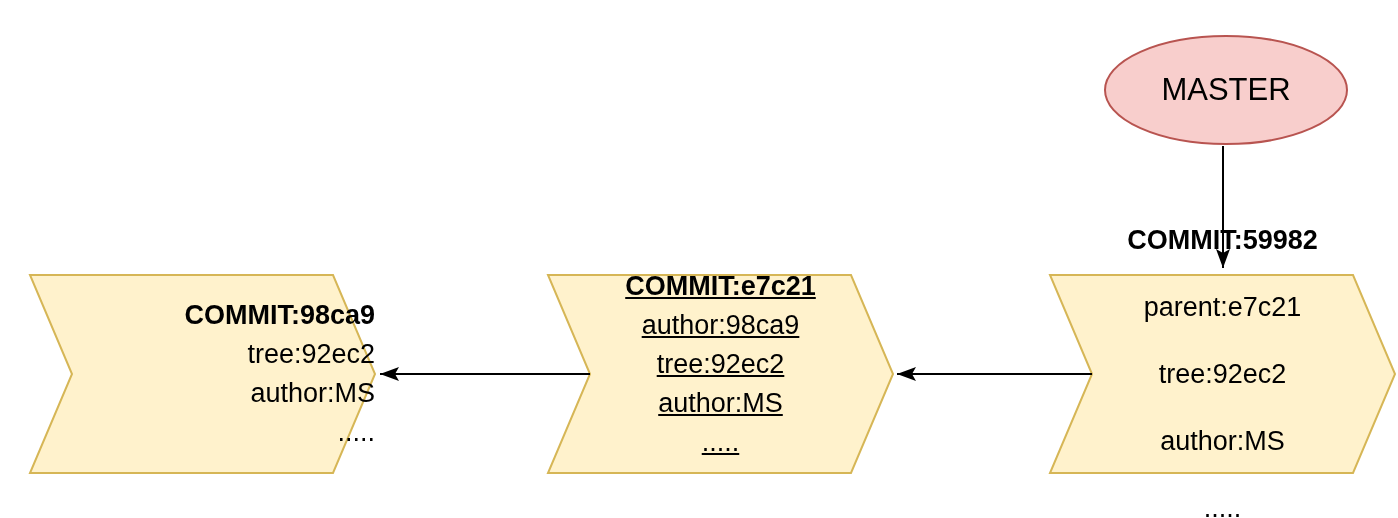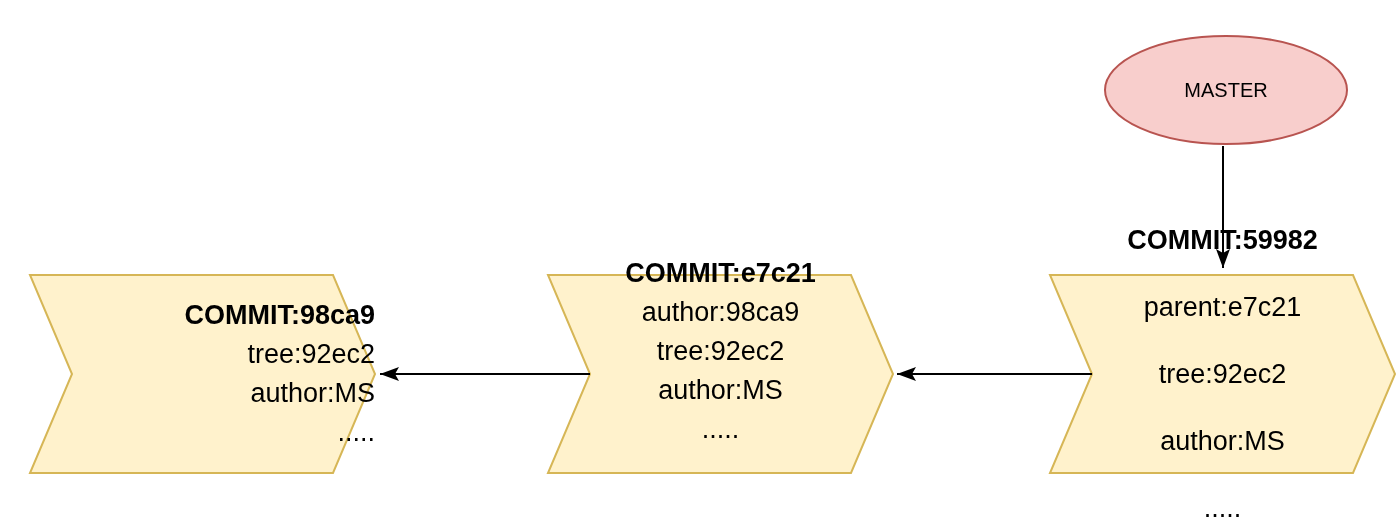--- a/index.html
+++ b/index.html
@@ -39,25 +39,25 @@
   }
   .master-label {
     position: absolute;
     left: 1105px;
     top: 36px;
     width: 242px;
     height: 108px;
     display: flex;
     align-items: center;
     justify-content: center;
-    font-size: 20px;
+    font-size: 31px;
     color: #000000;
   }
   .commit-1 { left: 30px;  top: 275px; width: 345px; height: 198px; align-items: flex-end; }
-  .commit-2 { left: 548px; top: 262px; width: 345px; height: 178px; }
+  .commit-2 { left: 548px; top: 275px; width: 345px; height: 178px; text-decoration: underline; }
   .commit-3 { left: 1050px; top: 275px; width: 345px; height: 198px; gap: 28px; }
 </style>
 </head>
 <body>
 
 <div class="canvas">
 
   <svg class="diagram-svg" viewBox="0 0 1398 518">
     <defs>
       <marker id="arrowhead" markerUnits="userSpaceOnUse" markerWidth="22" markerHeight="16" refX="19" refY="7" orient="auto">

